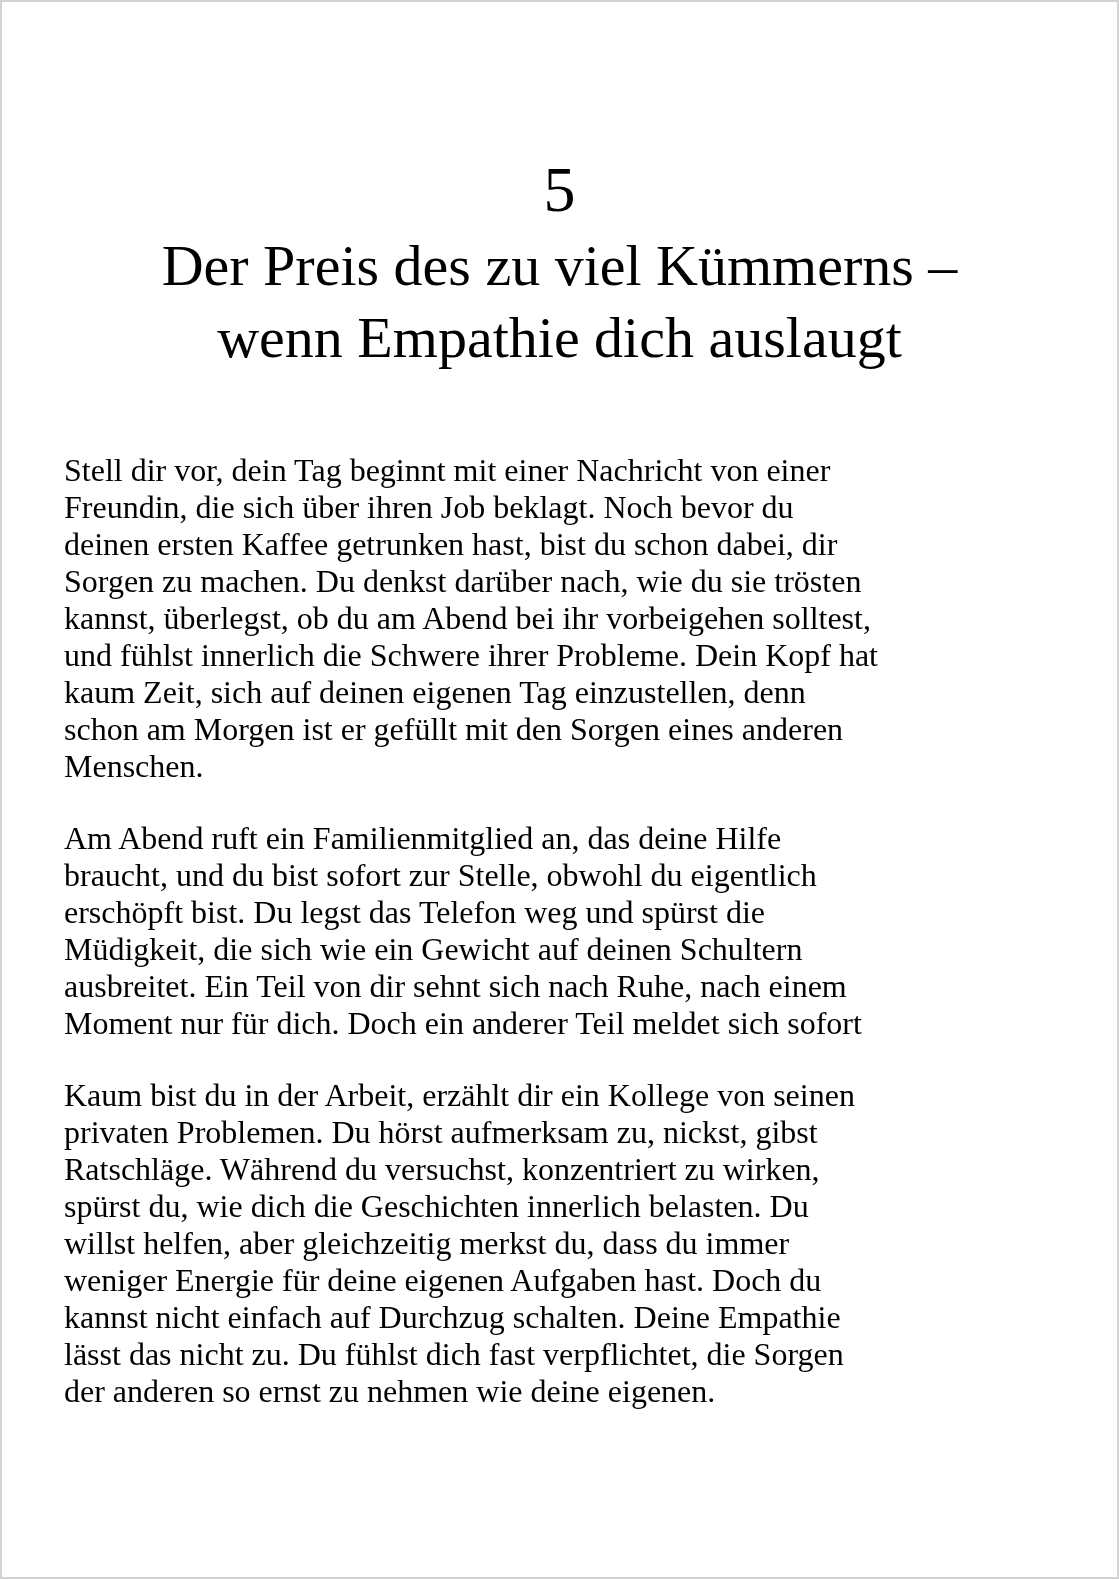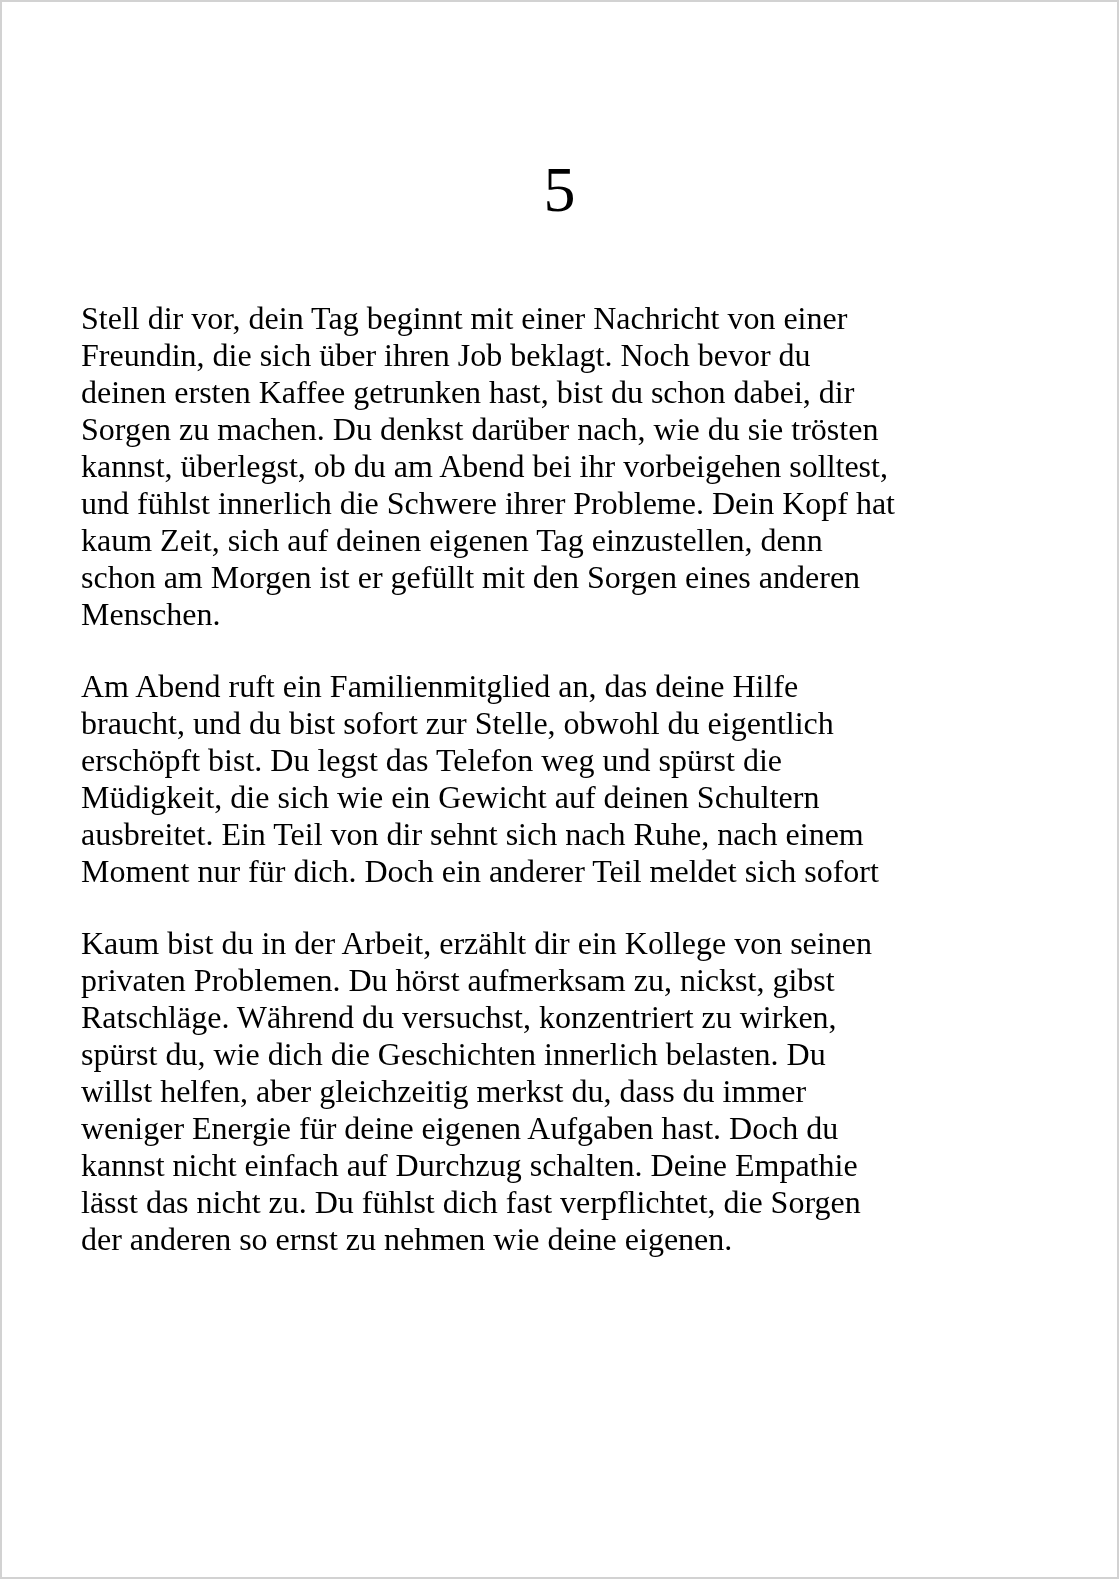--- a/index.html
+++ b/index.html
@@ -27,36 +27,38 @@
     font-weight: normal;
   }
   .chapter-title {
     margin: 8px 40px 0 40px;
     font-size: 58px;
     line-height: 72px;
     font-weight: normal;
     white-space: pre-line;
   }
   .body-text {
-    margin: 78px 60px 0 79px;
+    margin: 78px 60px 0 62px;
     font-size: 32px;
     line-height: 37px;
   }
   .body-text p {
     margin: 0 0 35px 0;
     white-space: pre-line;
     text-align: left;
   }
 </style>
 </head>
 <body>
 
 <div class="page">
   <header class="chapter-header">
     <div class="chapter-number">5</div>
+    <h1 class="chapter-title">Der Preis des zu viel Kümmerns –
+wenn Empathie dich auslaugt</h1>
   </header>
   <main class="body-text">
     <p>Stell dir vor, dein Tag beginnt mit einer Nachricht von einer
 Freundin, die sich über ihren Job beklagt. Noch bevor du
 deinen ersten Kaffee getrunken hast, bist du schon dabei, dir
 Sorgen zu machen. Du denkst darüber nach, wie du sie trösten
 kannst, überlegst, ob du am Abend bei ihr vorbeigehen solltest,
 und fühlst innerlich die Schwere ihrer Probleme. Dein Kopf hat
 kaum Zeit, sich auf deinen eigenen Tag einzustellen, denn
 schon am Morgen ist er gefüllt mit den Sorgen eines anderen

